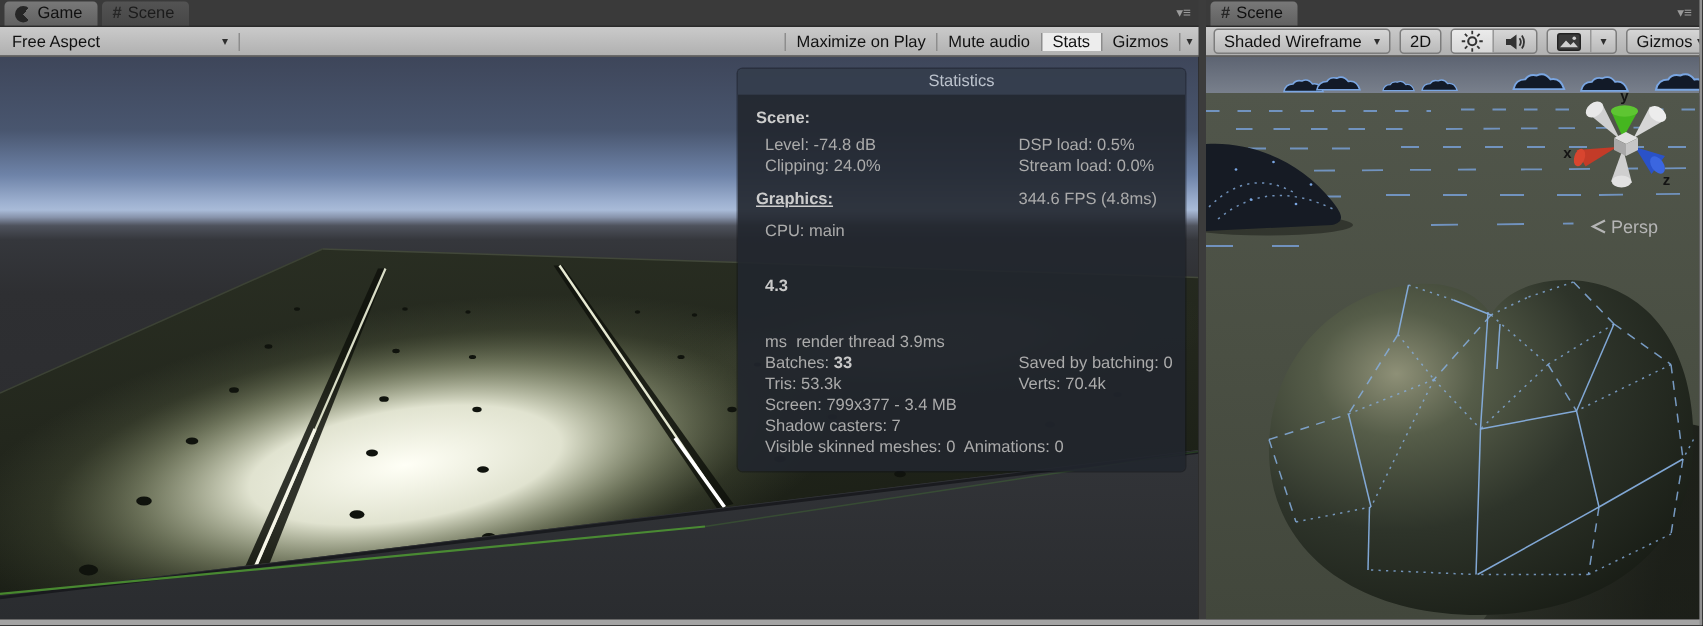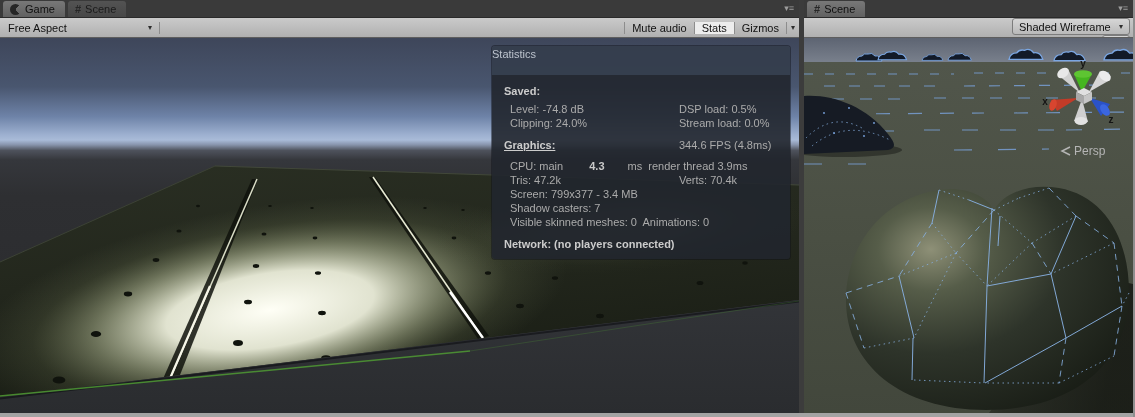--- a/index.html
+++ b/index.html
@@ -28,35 +28,35 @@
            display:flex;align-items:center;font-size:11px;color:#111;box-sizing:border-box;overflow:hidden;}
   .aspect{width:160px;display:flex;align-items:center;justify-content:space-between;
           padding:0 7px 0 8px;border-right:1px solid #8d8d8d;box-sizing:border-box;}
   .rgroup{margin-left:auto;display:flex;}
   .rbtn{display:flex;align-items:center;padding:0 7px;border-left:1px solid #8d8d8d;}
   .rbtn.active{background:#ededed;}
   .rbtn.mini{padding:0 4px;}
   .arrow{font-size:8px;line-height:1;color:#2e2e2e;}
 
   .toolbar2{height:20px;background:linear-gradient(#cacaca,#b0b0b0);border-bottom:1px solid #5e5e5e;
-            display:flex;align-items:flex-end;font-size:11px;color:#111;box-sizing:border-box;
-            overflow:hidden;padding-left:2px;flex-direction:column;}
+            display:flex;align-items:center;font-size:11px;color:#111;box-sizing:border-box;
+            overflow:hidden;padding-left:2px;}
   .tgroup{display:flex;align-items:stretch;height:15px;border:1px solid #7c7c7c;border-radius:3px;
           margin:0 3px;background:linear-gradient(#d6d6d6,#b9b9b9);overflow:hidden;flex:none;}
   .tbtn{display:flex;align-items:center;gap:3px;padding:0 6px;border-left:1px solid #989898;}
   .tbtn:first-child{border-left:none;}
   .tbtn.pressed{background:linear-gradient(#ebebeb,#d8d8d8);}
 
   
   .content{position:relative;height:375px;overflow:hidden;background:#1c1c1c;}
 
   
   .stats{position:absolute;left:492px;top:8px;width:298px;font-size:11px;color:#ababab;
          border-radius:3px;box-shadow:0 0 0 1px rgba(15,18,24,.45);}
-  .stats-title{height:29px;line-height:17px;text-align:left;background:rgba(52,62,77,.94);
+  .stats-title{height:17px;line-height:17px;text-align:center;background:rgba(52,62,77,.94);
                color:#bcc3cd;border-radius:3px 3px 0 0;font-size:11px;}
   .stats-body{background:rgba(33,38,46,.9);padding:7px 12px 9px;border-radius:0 0 3px 3px;}
   .shead{font-weight:bold;color:#cccccc;margin:3px 0 5px;}
   .srow{display:flex;line-height:14px;white-space:pre;padding-left:6px;gap:23px;}
   .srow.nopad{padding-left:0;}
   .srow .c1{width:146px;flex:none;}
   .srow.nopad .c1{width:152px;}
   .srow b{font-weight:bold;color:#c9c9c9;}
   .net{margin-top:9px;margin-bottom:0;}
 
@@ -89,20 +89,23 @@
       </div>
       <span class="pane-menu">▾≡</span>
     </div>
 
     <div class="toolbar">
       <div class="aspect">
         <span>Free Aspect</span>
         <span class="arrow">▾</span>
       </div>
       <div class="rgroup">
+        <div class="rbtn">
+          <span>Maximize on Play</span>
+        </div>
         <div class="rbtn">
           <span>Mute audio</span>
         </div>
         <div class="rbtn active">
           <span>Stats</span>
         </div>
         <div class="rbtn">
           <span>Gizmos</span>
         </div>
         <div class="rbtn mini">
@@ -200,51 +203,54 @@
         <polygon points="0,359 799,262 799,375 0,375" fill="url(#gGroundF)"></polygon>
         <line x1="0" y1="360.5" x2="799" y2="263.5" stroke="#15161a" stroke-width="2" opacity="0.8"></line>
         <line x1="0" y1="358" x2="470" y2="313" stroke="#4f9a33" stroke-width="1.5" opacity="0.85"></line>
         <line x1="470" y1="313" x2="799" y2="263" stroke="#4f9a33" stroke-width="1" opacity="0.25"></line>
       </svg>
 
       
       <div class="stats">
         <div class="stats-title">Statistics</div>
         <div class="stats-body">
-          <div class="shead">Saved:</div>
+          <div class="shead">Scene:</div>
           <div class="srow">
             <span class="c1">Level: -74.8 dB</span>
             <span class="c2">DSP load: 0.5%</span>
           </div>
           <div class="srow">
             <span class="c1">Clipping: 24.0%</span>
             <span class="c2">Stream load: 0.0%</span>
           </div>
           <div class="srow nopad" style="margin-top:8px;">
             <span class="c1 shead" style="margin:0;text-decoration:underline;">Graphics:</span>
             <span class="c2">344.6 FPS (4.8ms)</span>
           </div>
-          <div class="srow" style="margin-top:7px;">
+          <div class="srow" style="margin-top:7px;flex-direction:column;">
             <span>CPU: main </span><b>4.3</b><span>ms  render thread 3.9ms</span>
           </div>
           <div class="srow">
-            <span class="c1">Tris: 47.2k</span>
+            <span class="c1"><span>Batches: </span><b>33</b></span>
+            <span class="c2">Saved by batching: 0</span>
+          </div>
+          <div class="srow">
+            <span class="c1">Tris: 53.3k</span>
             <span class="c2">Verts: 70.4k</span>
           </div>
           <div class="srow">
             <span class="c1">Screen: 799x377 - 3.4 MB</span>
             <span class="c2"></span>
           </div>
           <div class="srow">
             <span class="c2">Shadow casters: 7</span>
           </div>
           <div class="srow">
             <span class="c1" style="width:auto;">Visible skinned meshes: 0  Animations: 0</span>
           </div>
-          <div class="shead net">Network: (no players connected)</div>
         </div>
       </div>
     </div>
   </div>
 
   <div class="panel" id="panel-right">
     <div class="tabstrip">
       <div class="tab active">
         <span class="hash">#</span>
         <span>Scene</span>

